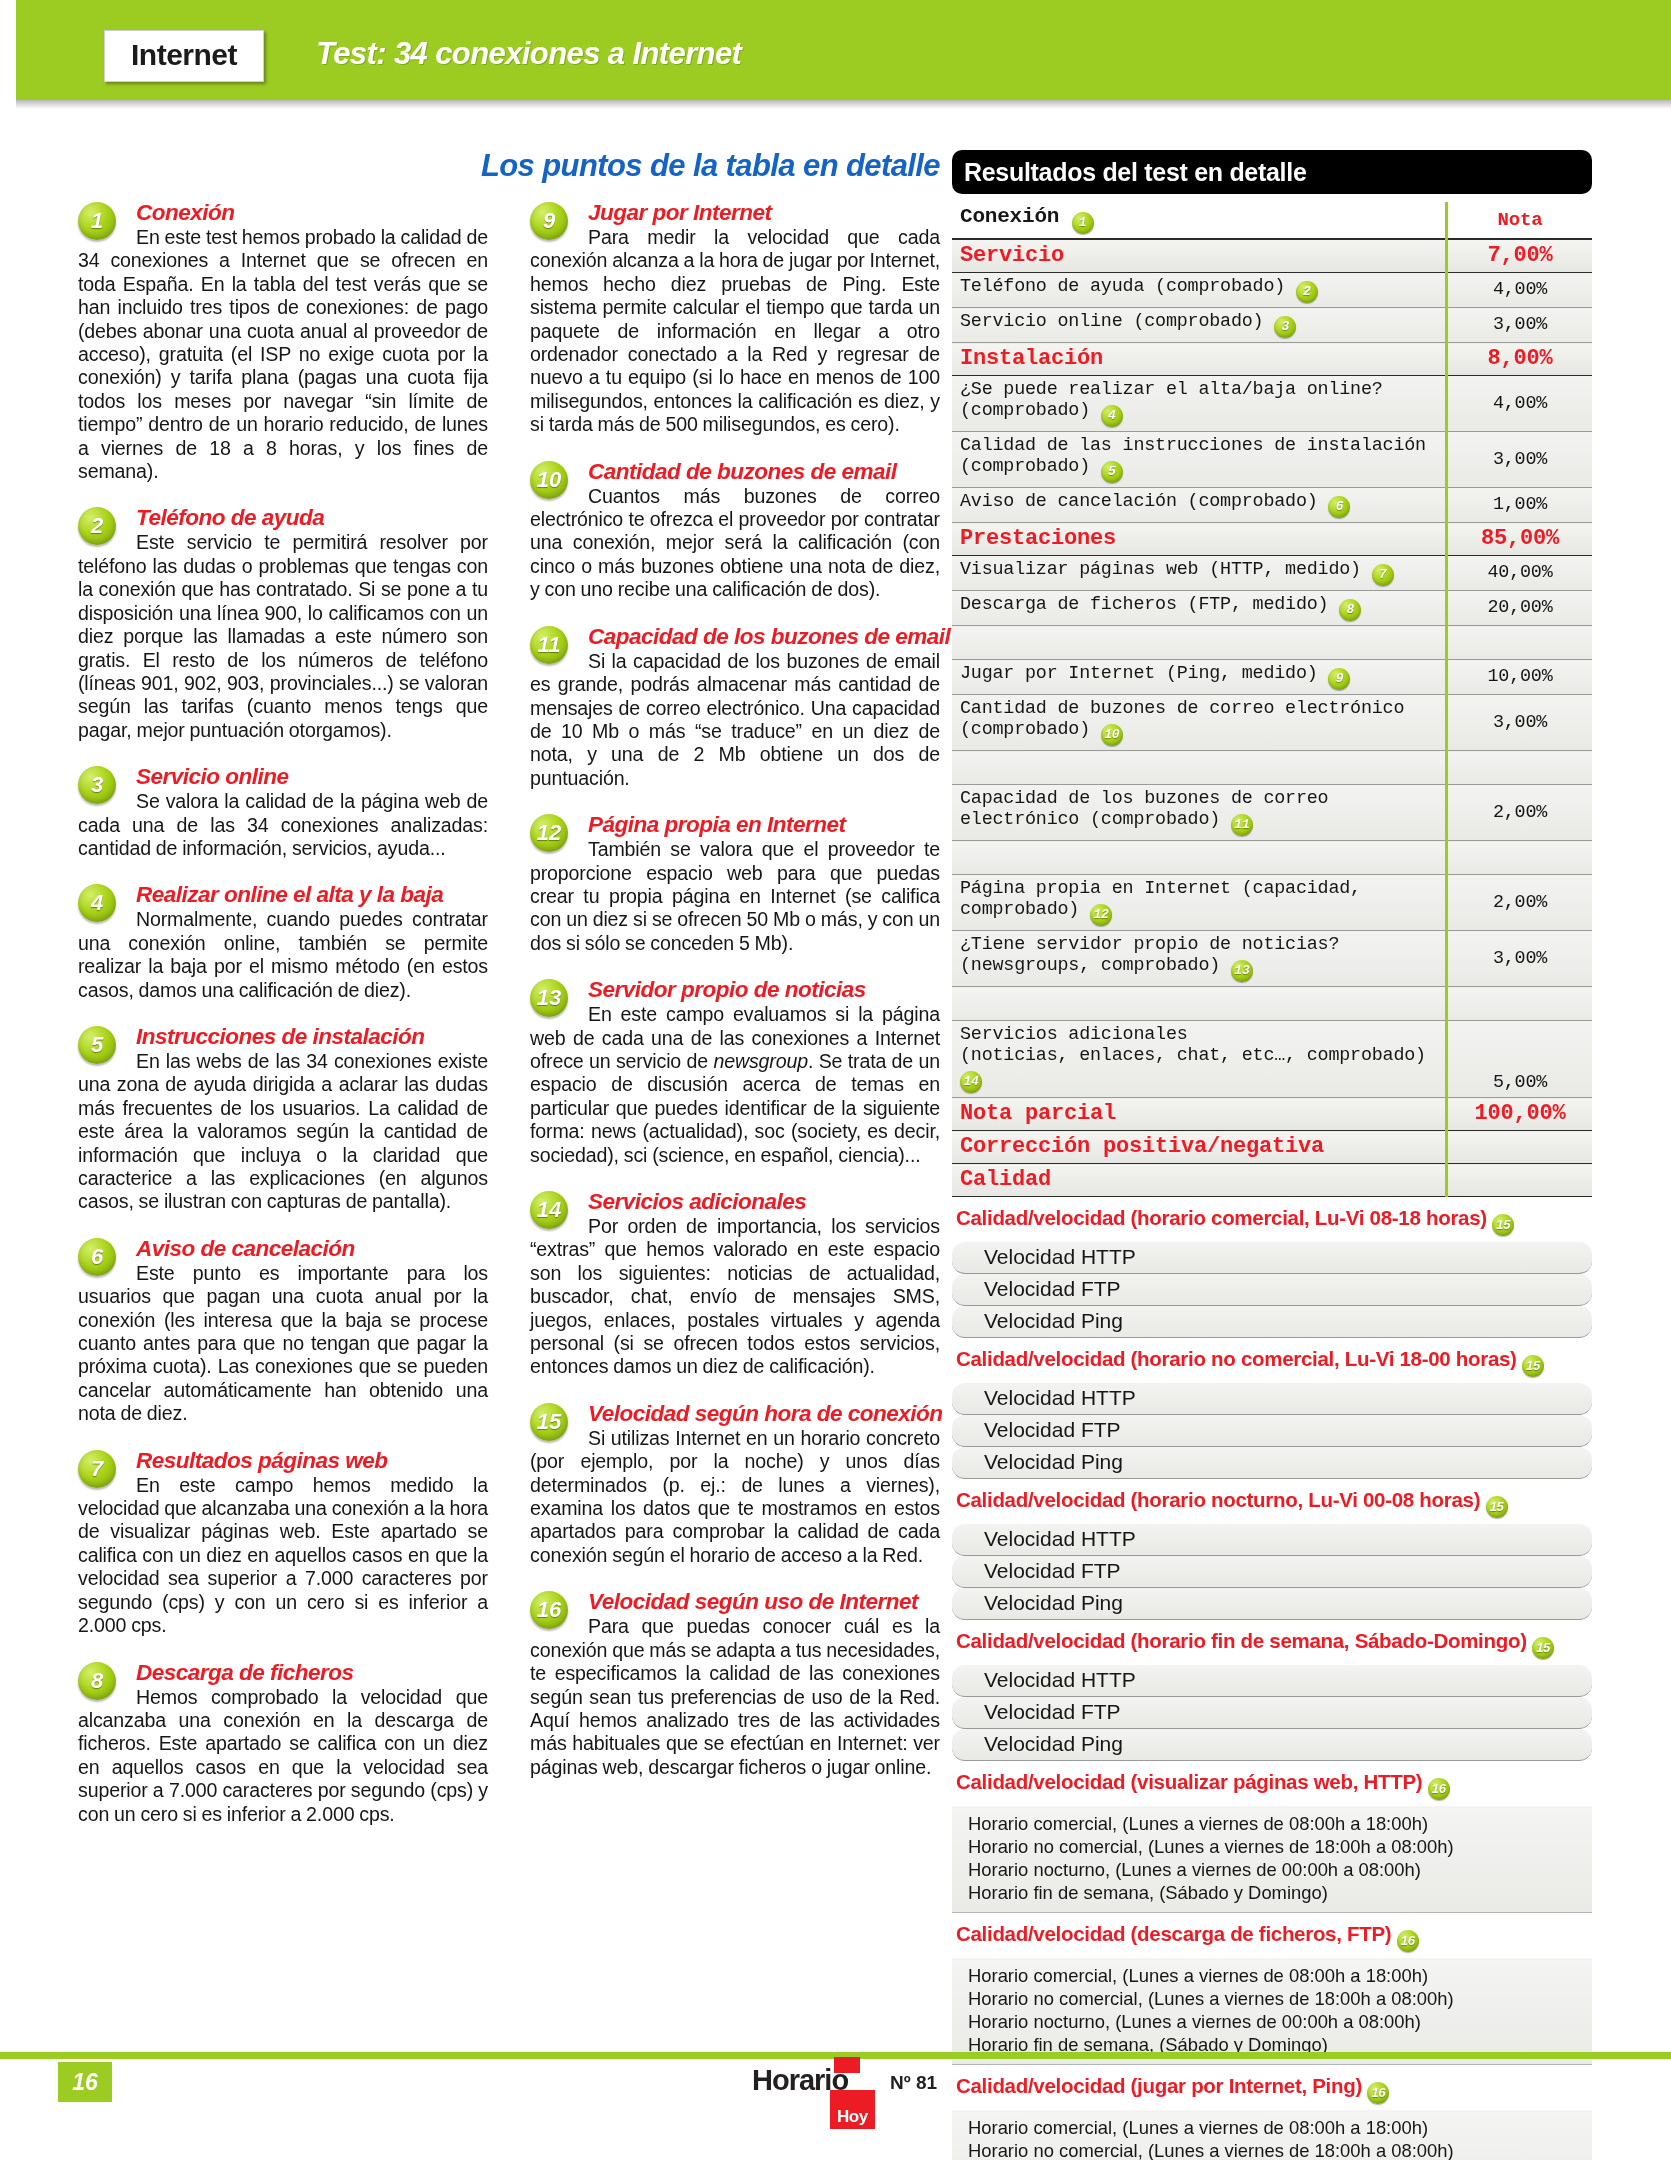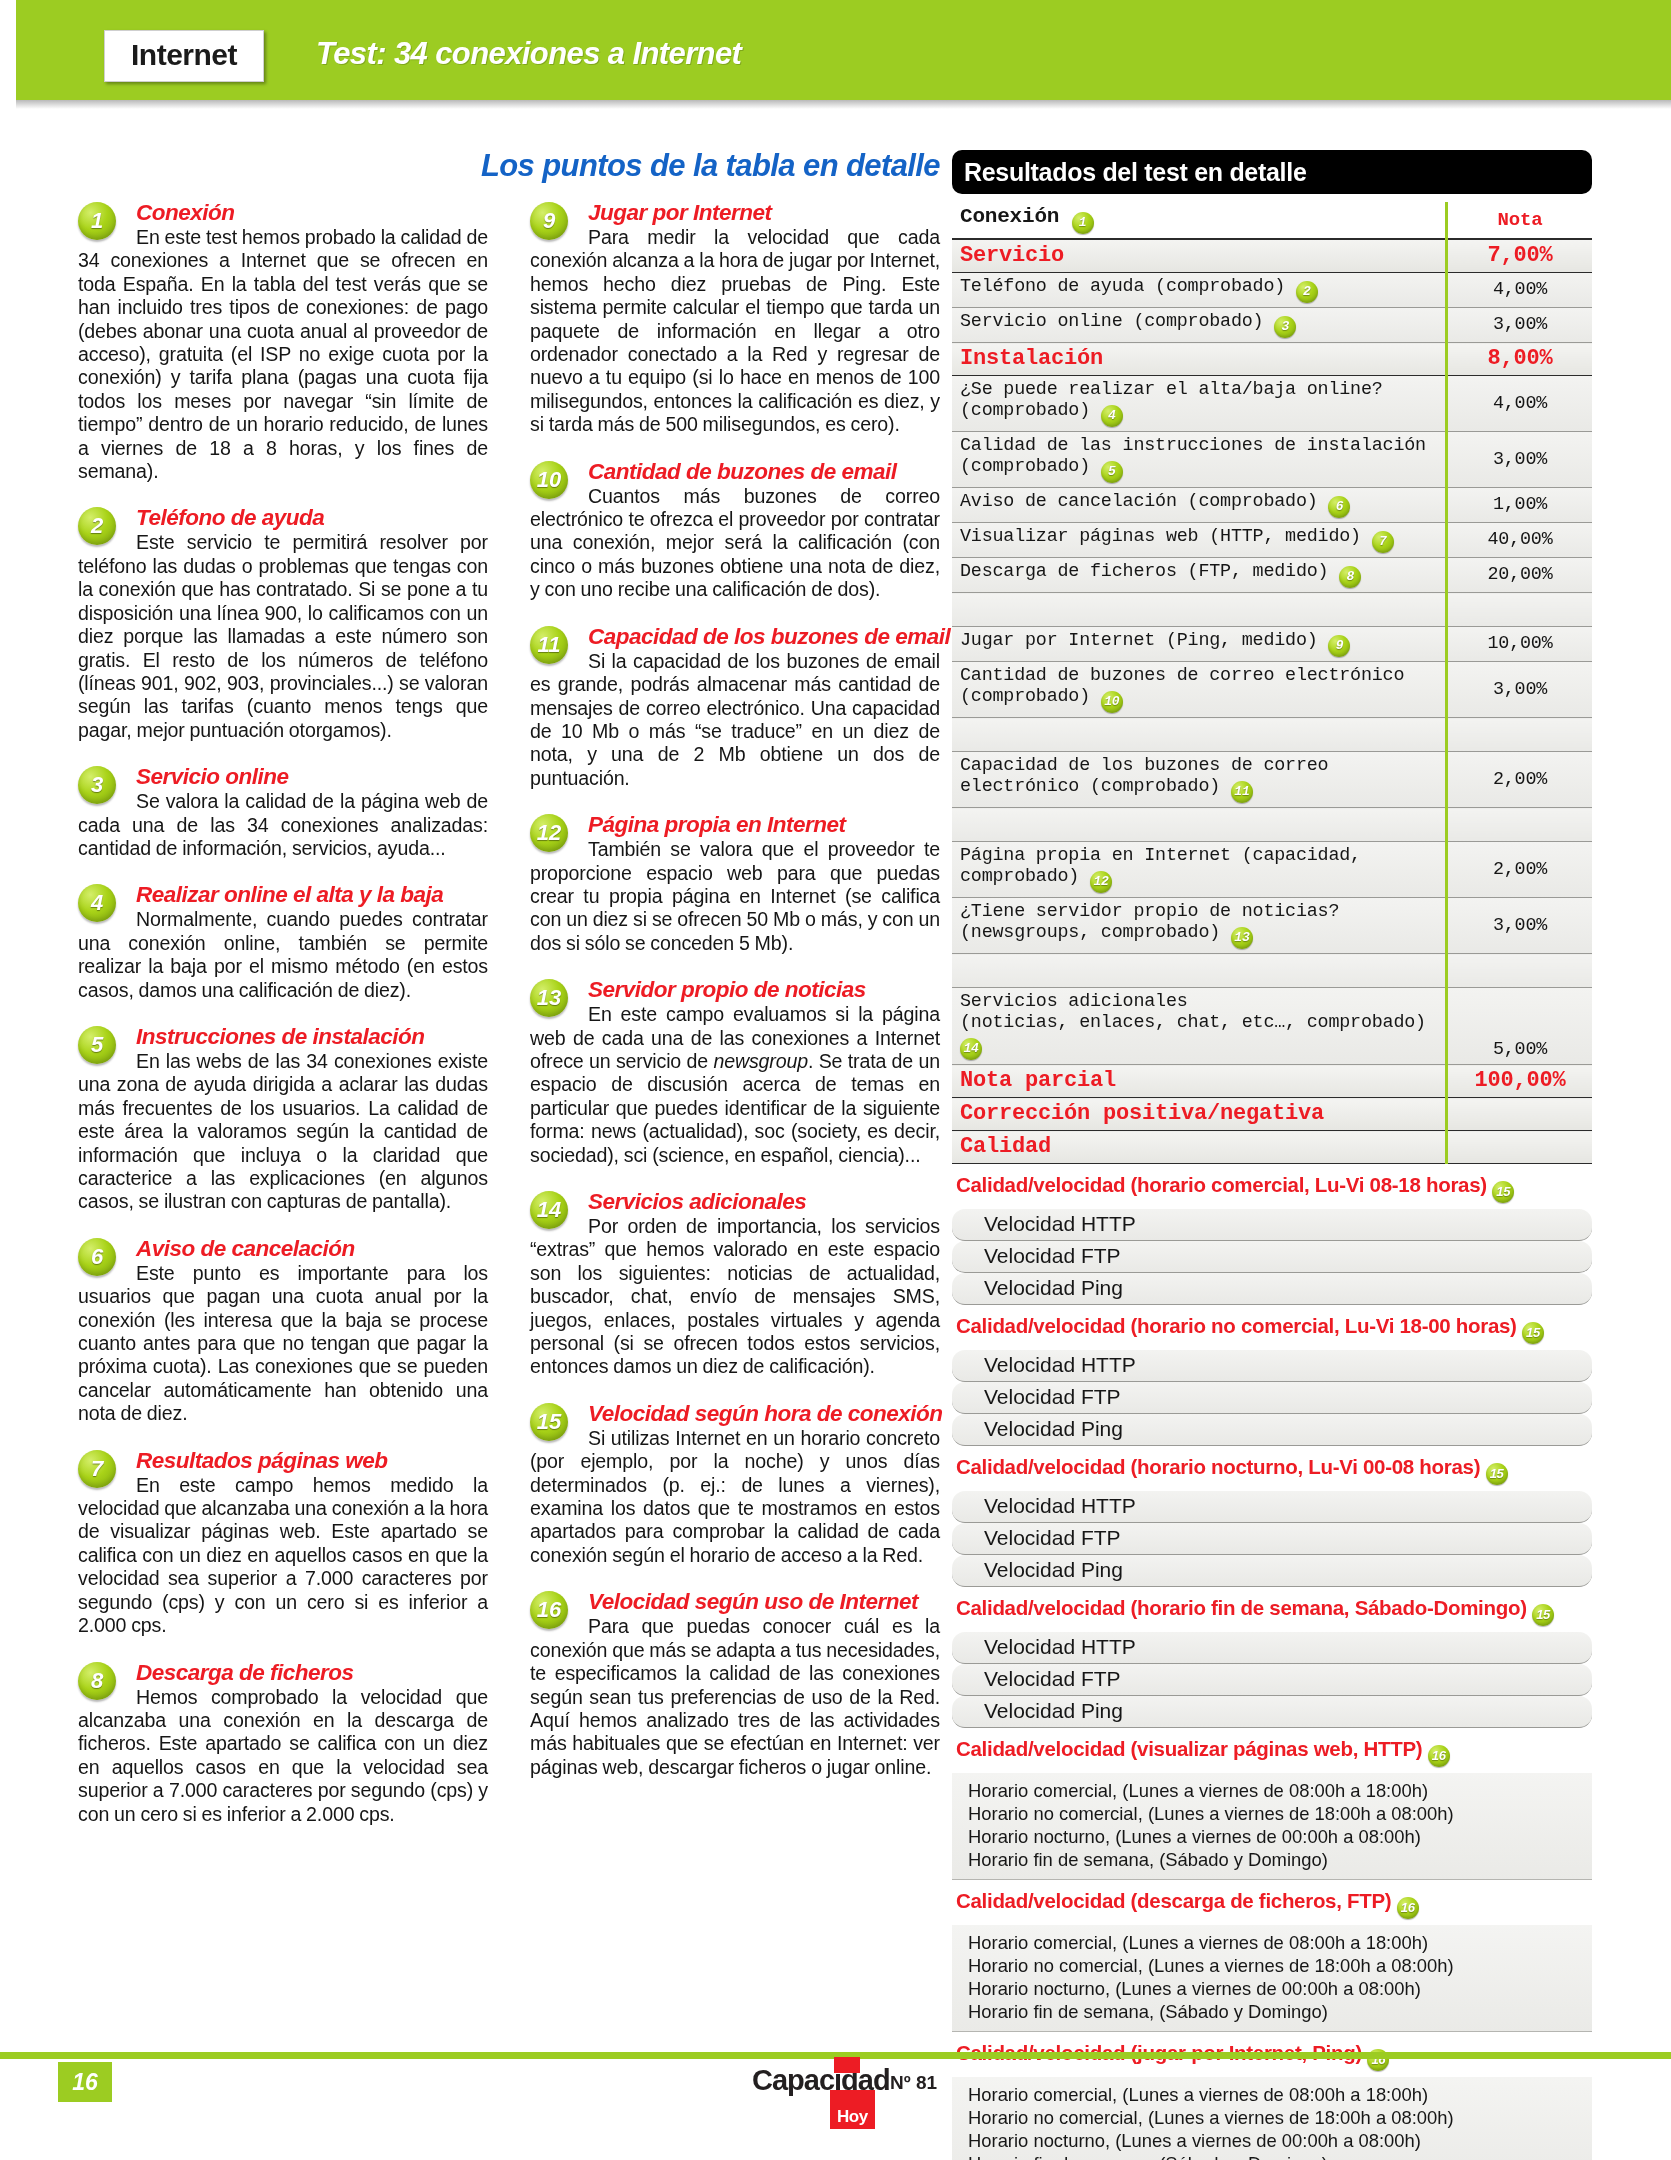--- a/index.html
+++ b/index.html
@@ -295,20 +295,24 @@
             <td class="val">4,00%</td>
           </tr>
           <tr class="plain">
             <td>Calidad de las instrucciones de instalación (comprobado) <span class="bubble">5</span></td>
             <td class="val">3,00%</td>
           </tr>
           <tr class="plain">
             <td>Aviso de cancelación (comprobado) <span class="bubble">6</span></td>
             <td class="val">1,00%</td>
           </tr>
+          <tr class="cat">
+            <td>Prestaciones</td>
+            <td class="val">85,00%</td>
+          </tr>
           <tr class="plain">
             <td>Visualizar páginas web (HTTP, medido) <span class="bubble">7</span></td>
             <td class="val">40,00%</td>
           </tr>
           <tr class="plain">
             <td>Descarga de ficheros (FTP, medido) <span class="bubble">8</span></td>
             <td class="val">20,00%</td>
           </tr>
           <tr class="blankrow">
             <td></td>
@@ -421,17 +425,17 @@
       </div>
     <div class="price">Precio anual</div>
   </div>
 </div>
 
 <div class="footer">
   <div class="bar"></div>
   <div class="pagenum">16</div>
   <div class="logo">
     <span class="cap"></span>
-    <span class="cw">Capacidad</span>
+    <span class="cw">Horario</span>
     <span class="hoy">Hoy</span>
   </div>
   <div class="issue">Nº 81</div>
 </div>
 
 </body></html>

